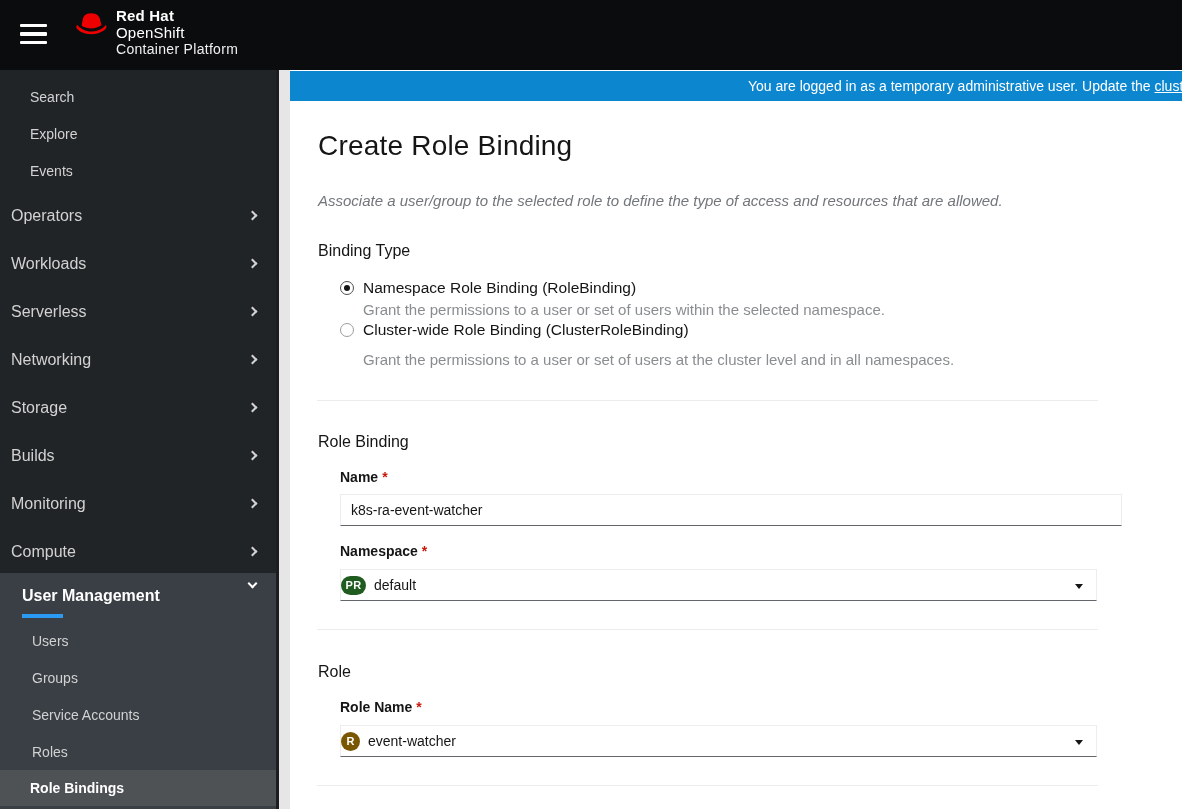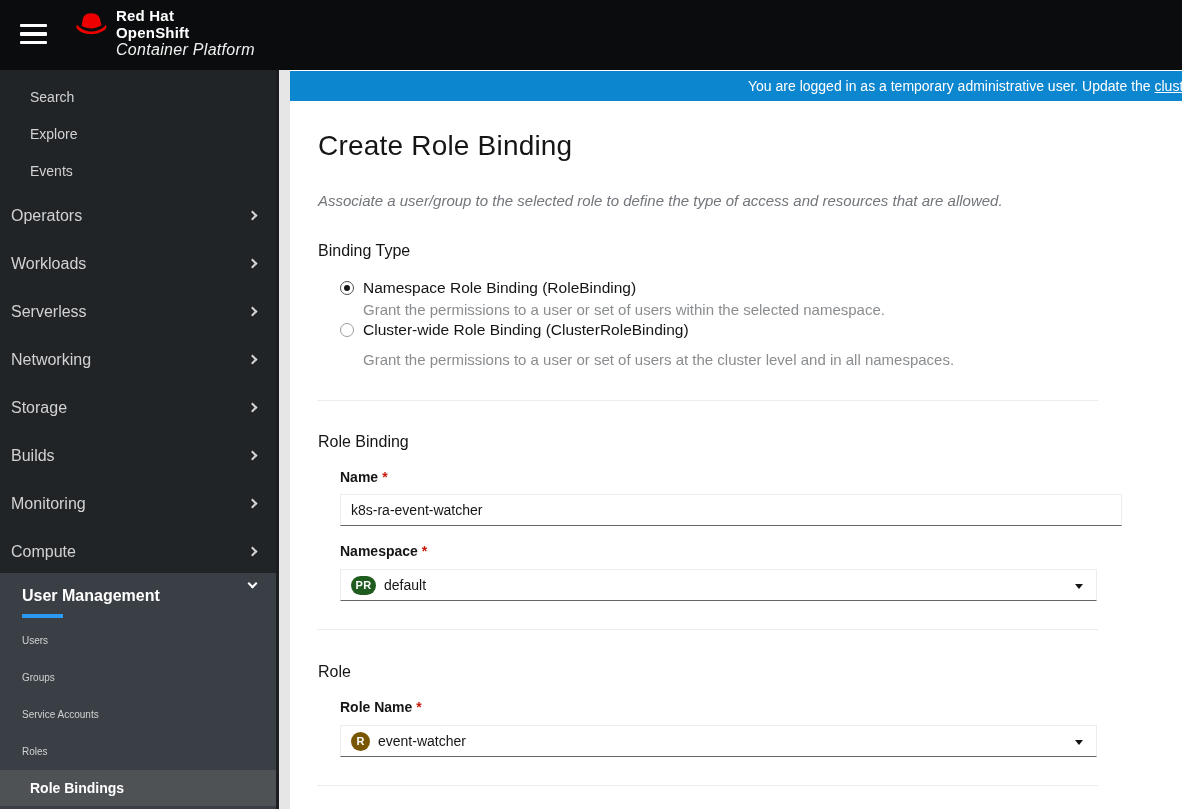--- a/index.html
+++ b/index.html
@@ -8,35 +8,35 @@
   #app { position:relative; width:1182px; height:809px; overflow:hidden; background:#4c1d95; }
 
   
   .header { position:absolute; left:0; top:0; width:1182px; height:70px; background:#0b0c0d; display:flex; align-items:flex-start; }
   .hamburger { position:absolute; left:20px; top:24px; width:28px; height:20px; background:none; border:none; cursor:pointer; display:flex; flex-direction:column; justify-content:space-between; }
   .hamburger .bar { width:27px; height:3.2px; background:#fff; border-radius:1px; }
   .brand { position:absolute; left:74px; top:7px; display:flex; }
   .hat { width:34px; height:26px; margin-top:3px; }
   .brand-text { margin-left:8px; color:#fff; }
   .brand-line1 { font-size:15px; font-weight:700; line-height:17px; letter-spacing:.2px; }
-  .brand-line2 { font-size:15px; font-weight:700; line-height:17px; letter-spacing:.2px; }
-  .brand-line3 { font-size:16px; font-weight:400; line-height:17px; letter-spacing:.3px; color:#f0f0f0;font-style:italic; }
+  .brand-line2 { font-size:15px; font-weight:400; line-height:17px; letter-spacing:.2px; }
+  .brand-line3 { font-size:14px; font-weight:400; line-height:17px; letter-spacing:.3px; color:#f0f0f0; }
 
   
   .sidebar { position:absolute; left:0; top:70px; width:276px; height:739px; background:#212427; color:#d2d2d2; }
   .nav-item { position:absolute; left:0; width:276px; height:26px; line-height:26px; cursor:pointer; }
   .nav-sub { padding-left:30px; font-size:14px; }
   .nav-section { padding-left:11px; font-size:16px; }
   .chev { position:absolute; right:20px; top:9px; width:7px; height:7px; border-top:2px solid #d2d2d2; border-right:2px solid #d2d2d2; transform:rotate(45deg); }
   .chev.down { transform:rotate(135deg); top:7px; border-color:#fff; }
 
   .um-block { position:absolute; left:0; top:503px; width:276px; height:236px; background:#393f44; }
   .um-header { position:relative; height:44px; padding:14px 4px 0 22px; font-size:16px; font-weight:700; color:#fff; cursor:pointer; }
   .um-underline { position:absolute; left:22px; top:41px; width:41px; height:3.5px; }
-  .um-item { position:absolute; left:0; width:276px; height:26px; line-height:26px; padding-left:22px; font-size:10px; cursor:pointer; }
+  .um-item { position:absolute; left:0; width:276px; height:26px; line-height:26px; padding-left:32px; font-size:14px; cursor:pointer; }
   .um-active { position:absolute; left:0; top:197px; width:276px; height:36px; line-height:36px; padding-left:30px; font-size:14px; font-weight:700; color:#fff; background:#4f5255; cursor:pointer; }
 
   
   .scroll-track { position:absolute; left:276px; top:70px; width:14px; height:739px; background:#e6e6e6; border-left:3px solid #1b1d20; }
   .scroll-thumb { position:absolute; left:278px; top:188px; width:9px; height:548px; background:#b2b4b6; border-radius:4.5px; }
 
   
   .content { position:absolute; left:290px; top:70px; width:892px; height:739px; background:#fff; }
   .banner { position:absolute; left:0; top:1px; width:892px; height:30px; background:#0d86d0; overflow:hidden; }
   .banner-text { position:absolute; left:458px; top:7px; font-size:14px; color:#fff; white-space:nowrap; }
@@ -68,21 +68,21 @@
 
   .field-label { position:absolute; left:50px; font-size:14px; font-weight:700; color:#151515; }
   .lbl-name { top:399px; }
   .lbl-namespace { top:473px; }
   .lbl-role-name { top:629px; }
   .req { color:#c9190b; margin-left:4px; font-weight:700; }
 
   .text-input { position:absolute; left:50px; width:782px; height:32px; background:#fff; border:1px solid #ededed; border-bottom:1px solid #63666a; font-family:"Liberation Sans",sans-serif; font-size:14px; color:#151515; padding:0 10px; outline:none; }
   .input-name { top:424px; }
 
-  .dropdown { position:absolute; left:50px; width:757px; height:32px; background:#fff; border:1px solid #ededed; border-bottom:1px solid #63666a; display:flex; align-items:center; padding:0 10px; cursor:pointer; }
+  .dropdown { position:absolute; left:50px; width:757px; height:32px; background:#fff; border:1px solid #ededed; border-bottom:1px solid #63666a; display:flex; align-items:center; padding:0 0; cursor:pointer; }
   .dd-namespace { top:499px; }
   .dd-role { top:655px; }
   .dd-value { font-size:14px; color:#151515; margin-left:8px; }
   .caret { position:absolute; right:13px; top:14px; width:0; height:0; border-left:4.5px solid transparent; border-right:4.5px solid transparent; border-top:5.5px solid #151515; }
 
   .badge-pr { display:inline-flex; align-items:center; justify-content:center; width:25px; height:19px; border-radius:9.5px; background:#205c20; color:#fff; font-size:11px; font-weight:700; letter-spacing:.3px; flex:0 0 auto; }
   .badge-r { display:inline-flex; align-items:center; justify-content:center; width:19px; height:19px; border-radius:50%; background:#795600; color:#fff; font-size:11px; font-weight:700; flex:0 0 auto; }
 </style>
 </head>
 <body>

